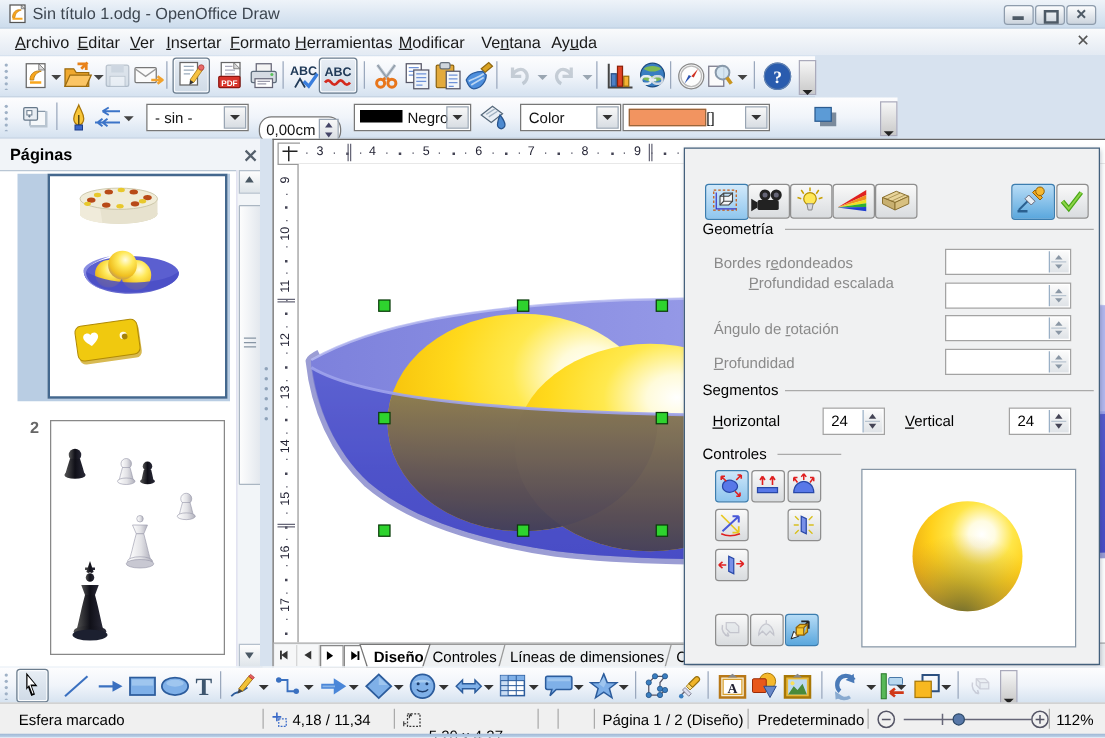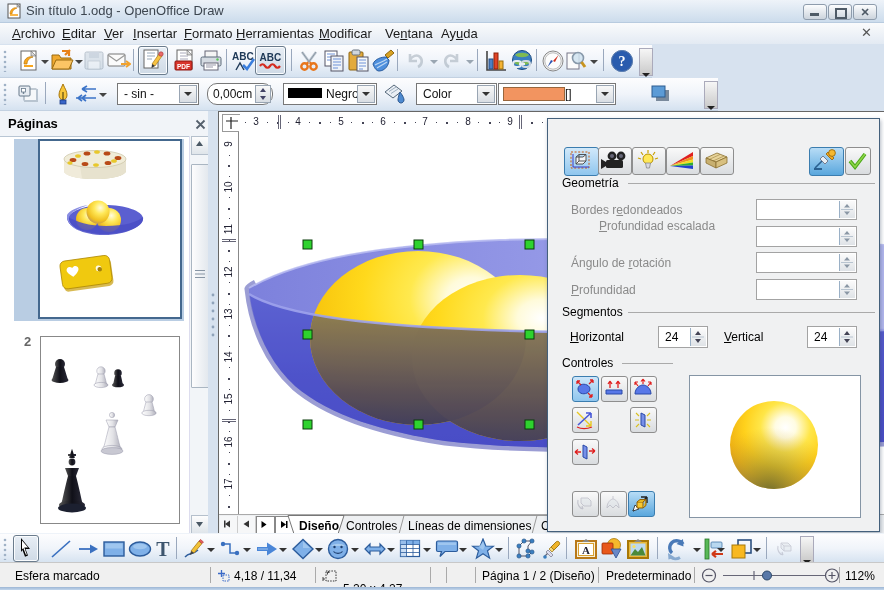--- a/index.html
+++ b/index.html
@@ -246,21 +246,21 @@
   <svg class="abs" style="left:74px;top:6px" width="24" height="20" viewBox="0 0 24 20">
       <path d="M22 5 L8 5 M8 5 L13 2 M8 5 L13 8" stroke="#3c74c8" stroke-width="1.6" fill="none"></path>
       <path d="M2 14 L22 14 M8 14 L12 11 M8 14 L12 17 M4 14 L8 11 M4 14 L8 17" stroke="#3c74c8" stroke-width="1.6" fill="none"></path>
     </svg>
 
   <div class="combo" style="left:117px;top:5px;width:80px;">
       <span style="position:absolute;left:6px;top:3px;color:#111">- sin -</span>
       <div class="combobtn"><span class="ddt" style="margin-top:6px"></span></div>
     </div>
 
-  <div class="combo" style="left:207px;top:5px;width:64px;border-radius:10px;">
+  <div class="combo" style="left:207px;top:15px;width:64px;border-radius:10px;">
       <span style="position:absolute;left:5px;top:3px;color:#111">0,00cm</span>
       <div class="combobtn" style="width:14px;background:linear-gradient(#f8f8f8,#d8dde3)"><svg width="12" height="16" viewBox="0 0 12 16">
           <path d="M6 2 L9 6 L3 6 Z" fill="#446"></path>
           <path d="M6 14 L9 10 L3 10 Z" fill="#446"></path>
         </svg></div>
     </div>
 
   <div class="combo" style="left:283px;top:5px;width:92px;">
       <div style="position:absolute;left:4px;top:4px;width:34px;height:10px;background:#000;"></div>
       <span style="position:absolute;left:42px;top:3px;color:#111">Negro</span>

